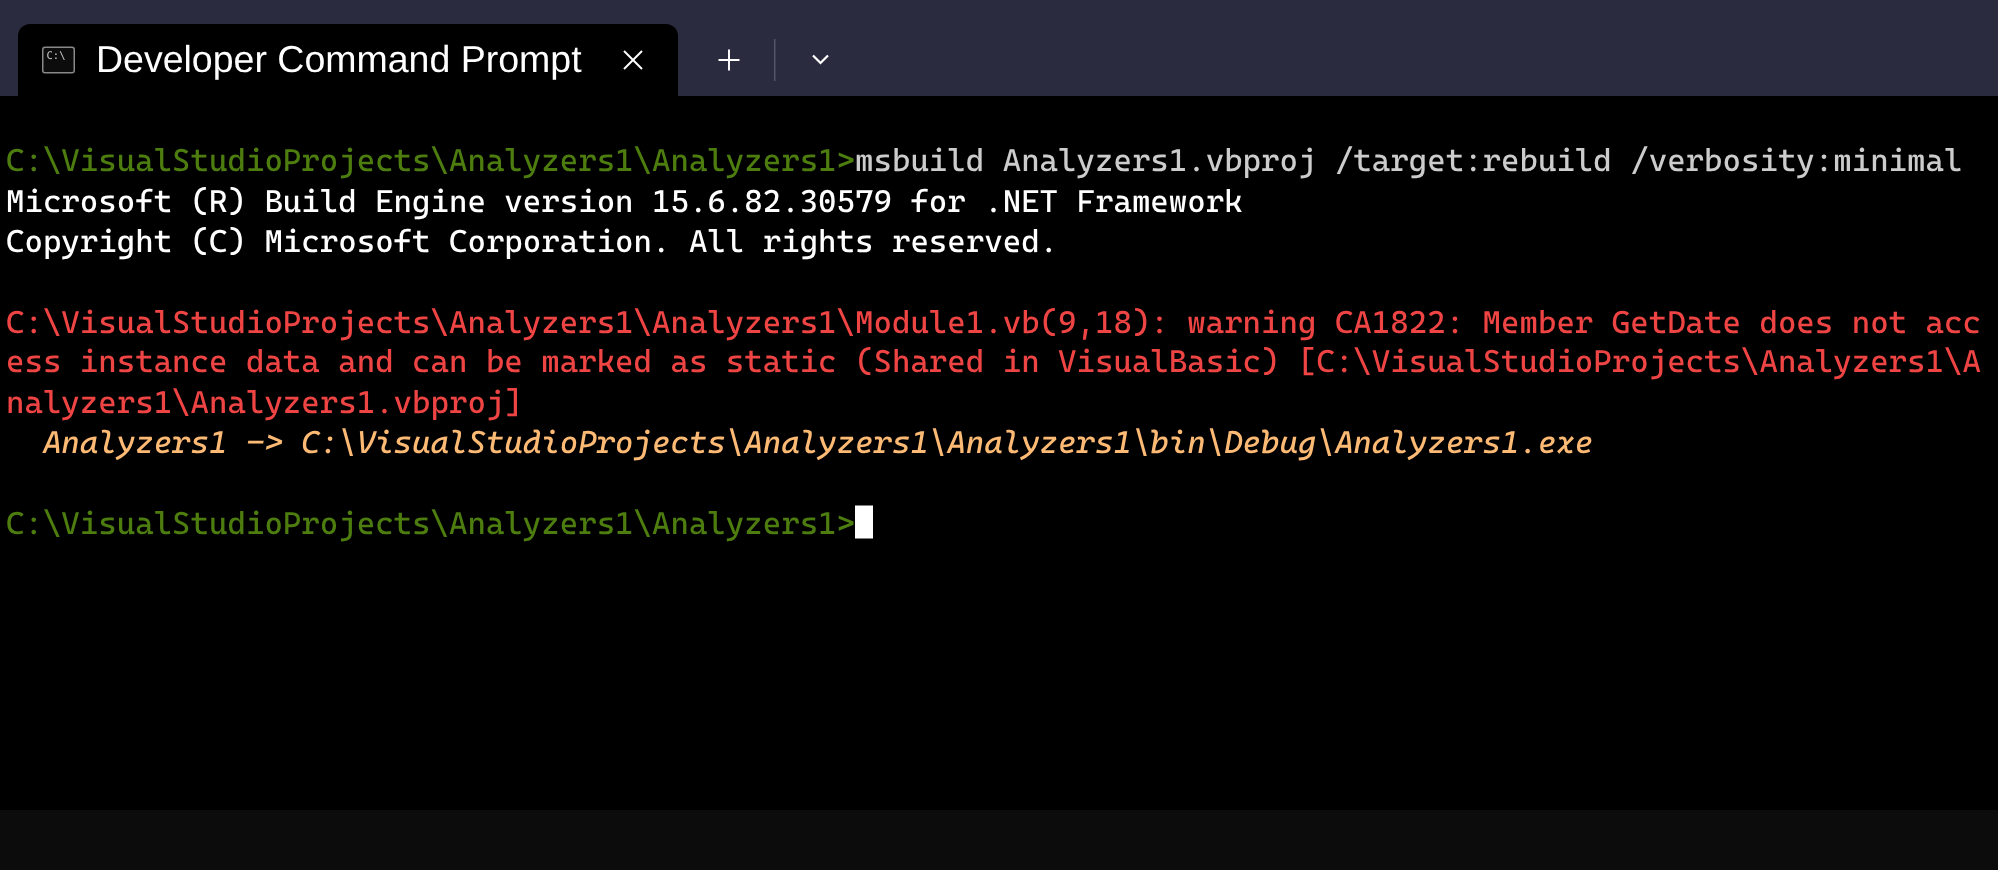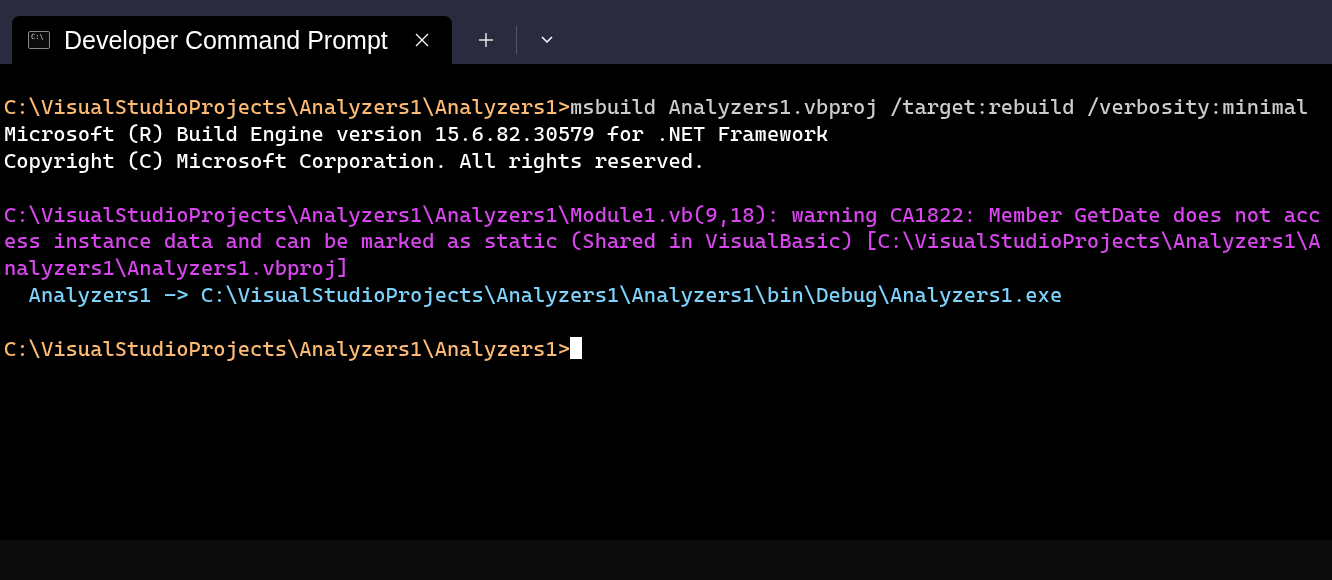--- a/index.html
+++ b/index.html
@@ -102,33 +102,34 @@
       font-family: 'Cascadia Mono', 'Consolas', monospace;
       font-size: 21px;
       line-height: 1.28;
       color: #cccccc;
       overflow: hidden;
       white-space: pre-wrap;
       word-break: break-all;
       border-top: 2px solid #000;
     }
     .prompt {
-      color: #fdba74;
+      color: #4d7c0f;
     }
     .command {
       color: #cccccc;
     }
     .output-grey {
       color: #ffffff;
     }
     .output-yellow {
-      color: #d946ef;
+      color: #ef4444;
     }
     .output-white {
-      color: #7dd3fc;
+      color: #fdba74;
+      font-style: italic;
     }
     .cursor {
       display: inline-block;
       width: 12px;
       height: 22px;
       background: #ffffff;
       vertical-align: text-bottom;
       margin-bottom: 2px;
     }
     .bottom-bar {

